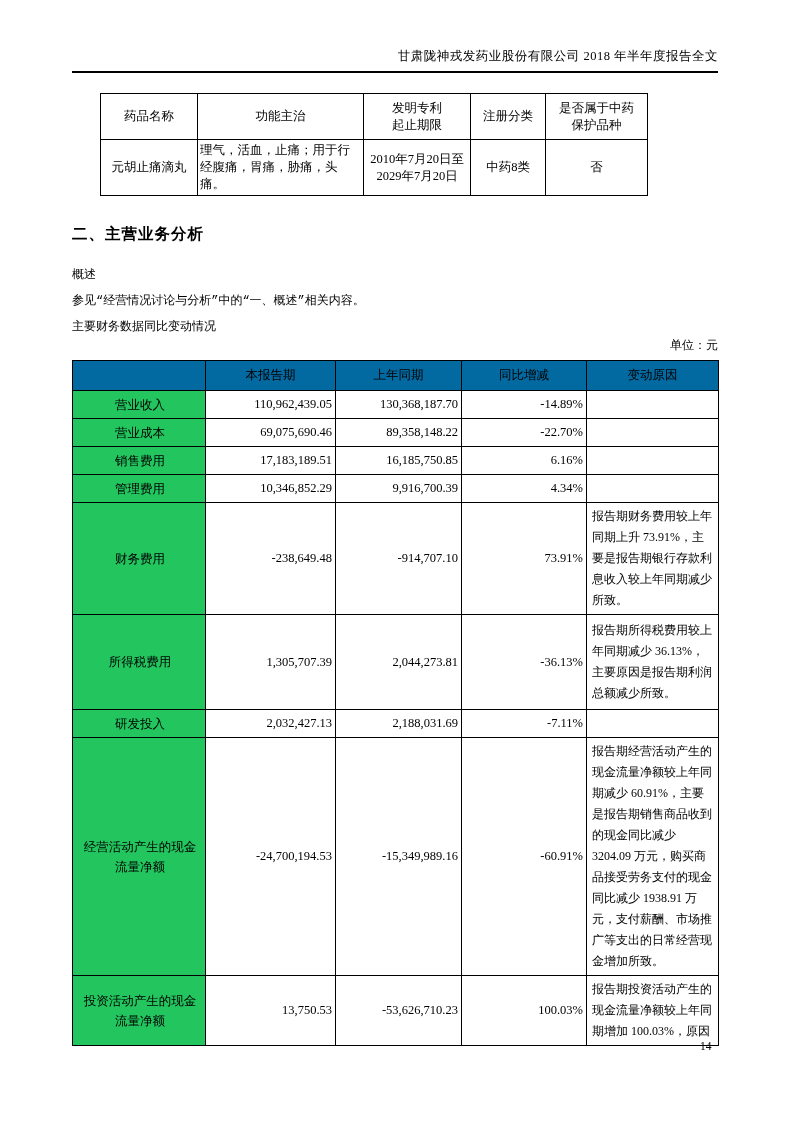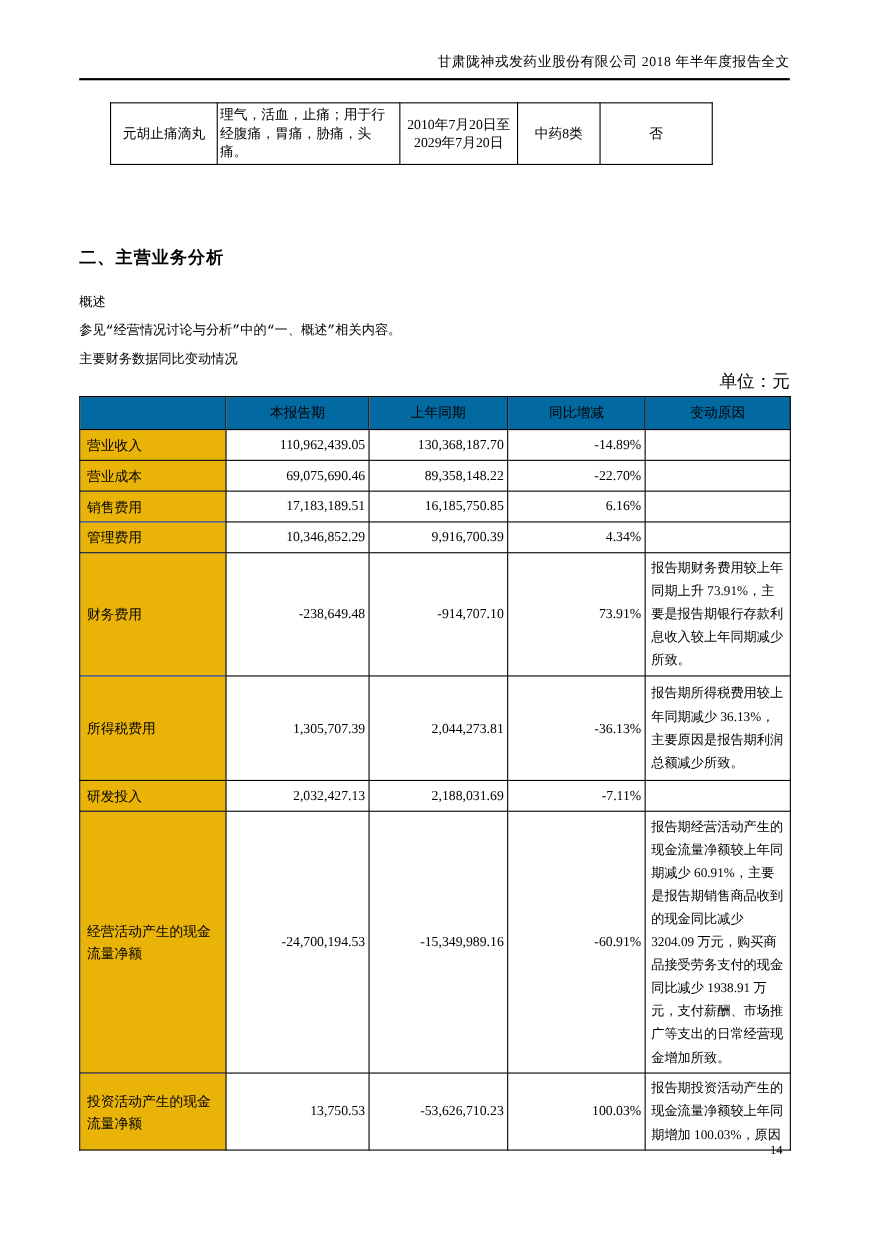--- a/index.html
+++ b/index.html
@@ -62,21 +62,21 @@
   .body-line { position: absolute; left: 72px; font-size: 12px; font-family: Liberation Mono, monospace; }
   .line-overview { top: 266px; }
   .line-ref      { top: 292px; }
   .line-subtitle { top: 318px; }
   .unit-note {
     position: absolute;
     top: 337px;
     left: 72px;
     width: 646px;
     text-align: right;
-    font-size: 16px;
+    font-size: 12px;
   }
 
   
   .finance-table {
     position: absolute;
     top: 360px;
     left: 72px;
     width: 646px;
     font-size: 12.5px;
   }
@@ -85,22 +85,22 @@
     font-weight: normal;
     vertical-align: middle;
     overflow: hidden;
   }
   .finance-table th {
     background: #0369a1;
     text-align: center;
     padding: 2px 3px;
   }
   .finance-table td.lbl {
-    background: #eab308;
-    text-align: left;
+    background: #22c55e;
+    text-align: center;
     padding: 2px 4px 2px 6px;
     line-height: 20px;
   }
   .finance-table td.num {
     text-align: right;
     padding: 2px 3px 2px 2px;
   }
   .finance-table td.reason {
     text-align: left;
     padding: 3px 4px 3px 5px;
@@ -127,20 +127,29 @@
 
   <table class="drug-table">
     <colgroup>
       <col style="width:97px">
         <col style="width:166px">
         <col style="width:107px">
         <col style="width:75px">
         <col style="width:102px">
     </colgroup>
     <tbody>
+        <tr style="height:46px;">
+      <th>药品名称</th>
+      <th>功能主治</th>
+      <th>发明专利
+起止期限</th>
+      <th>注册分类</th>
+      <th>是否属于中药
+保护品种</th>
+    </tr>
     <tr style="height:50px;">
       <td class="c-center">元胡止痛滴丸</td>
       <td class="c-left">理气，活血，止痛；用于行经腹痛，胃痛，胁痛，头痛。</td>
       <td class="c-center">2010年7月20日至
 2029年7月20日</td>
       <td class="c-center">中药8类</td>
       <td class="c-center">否</td>
     </tr>
   </tbody>
     </table>

